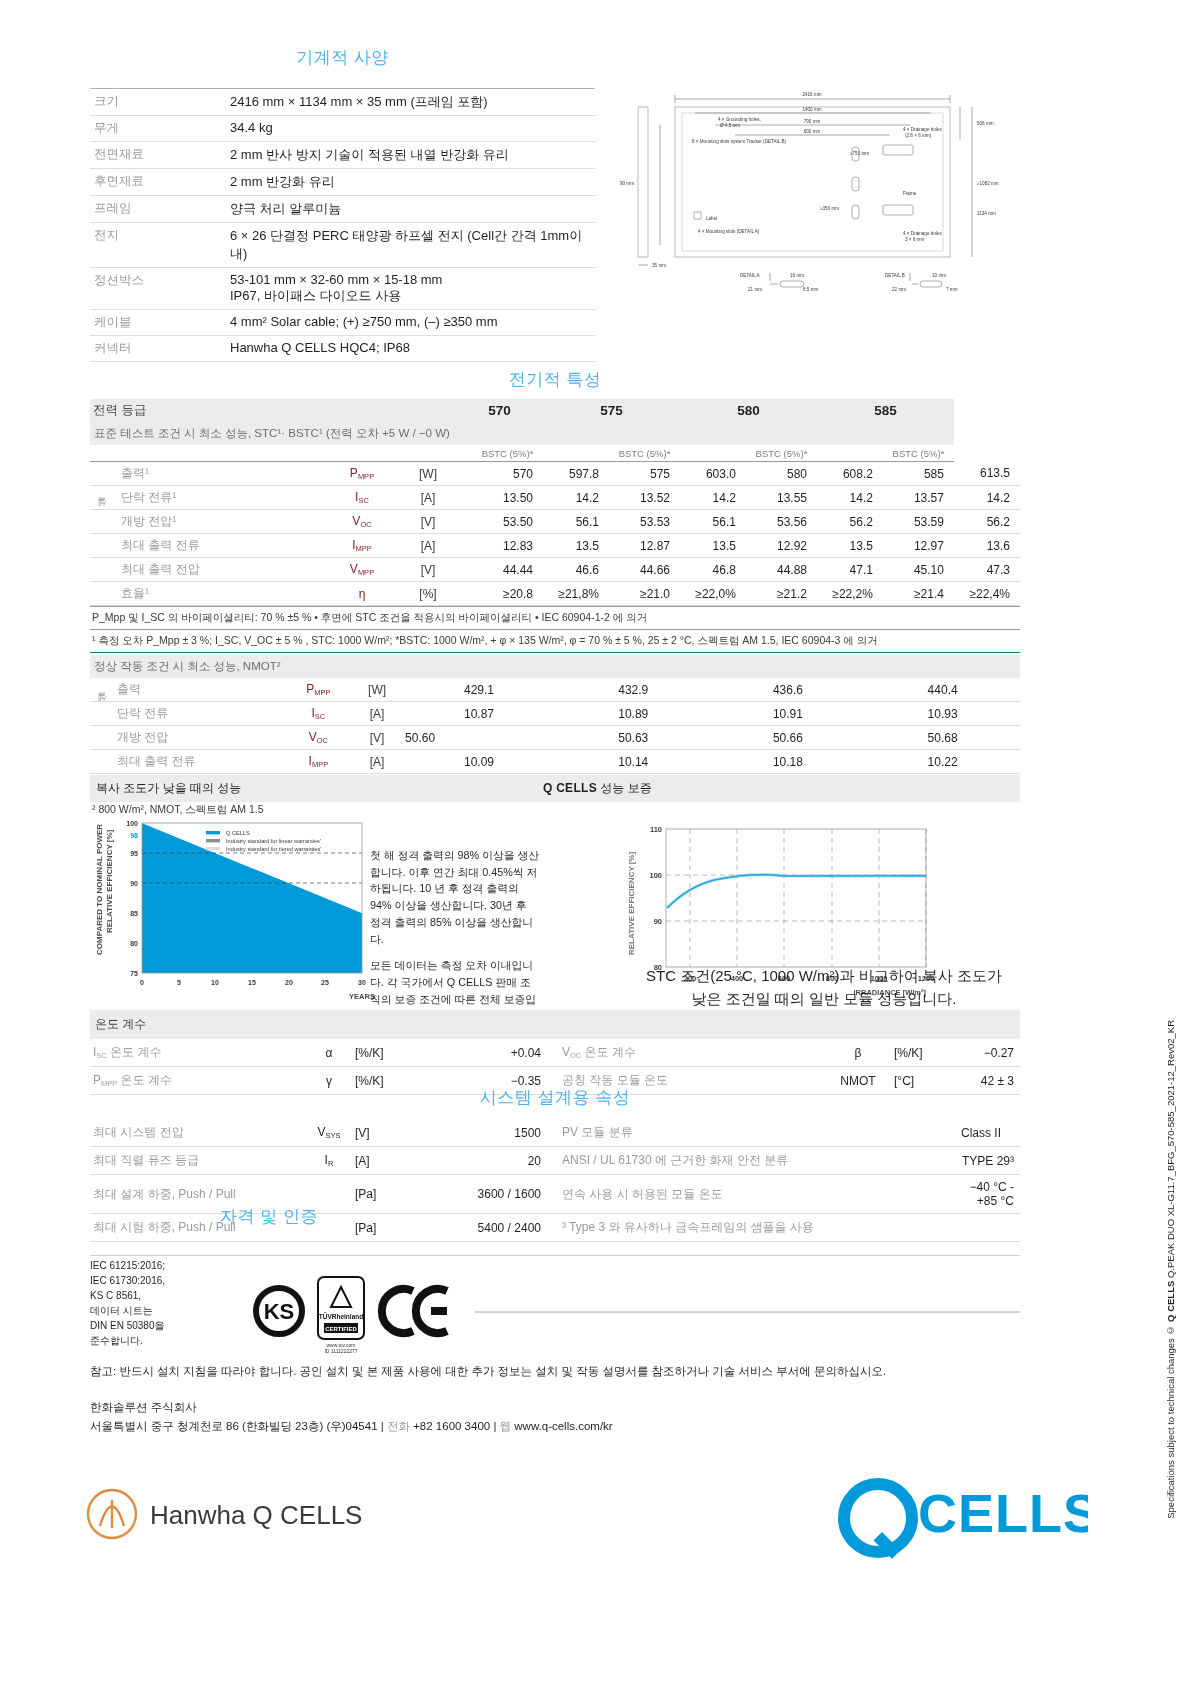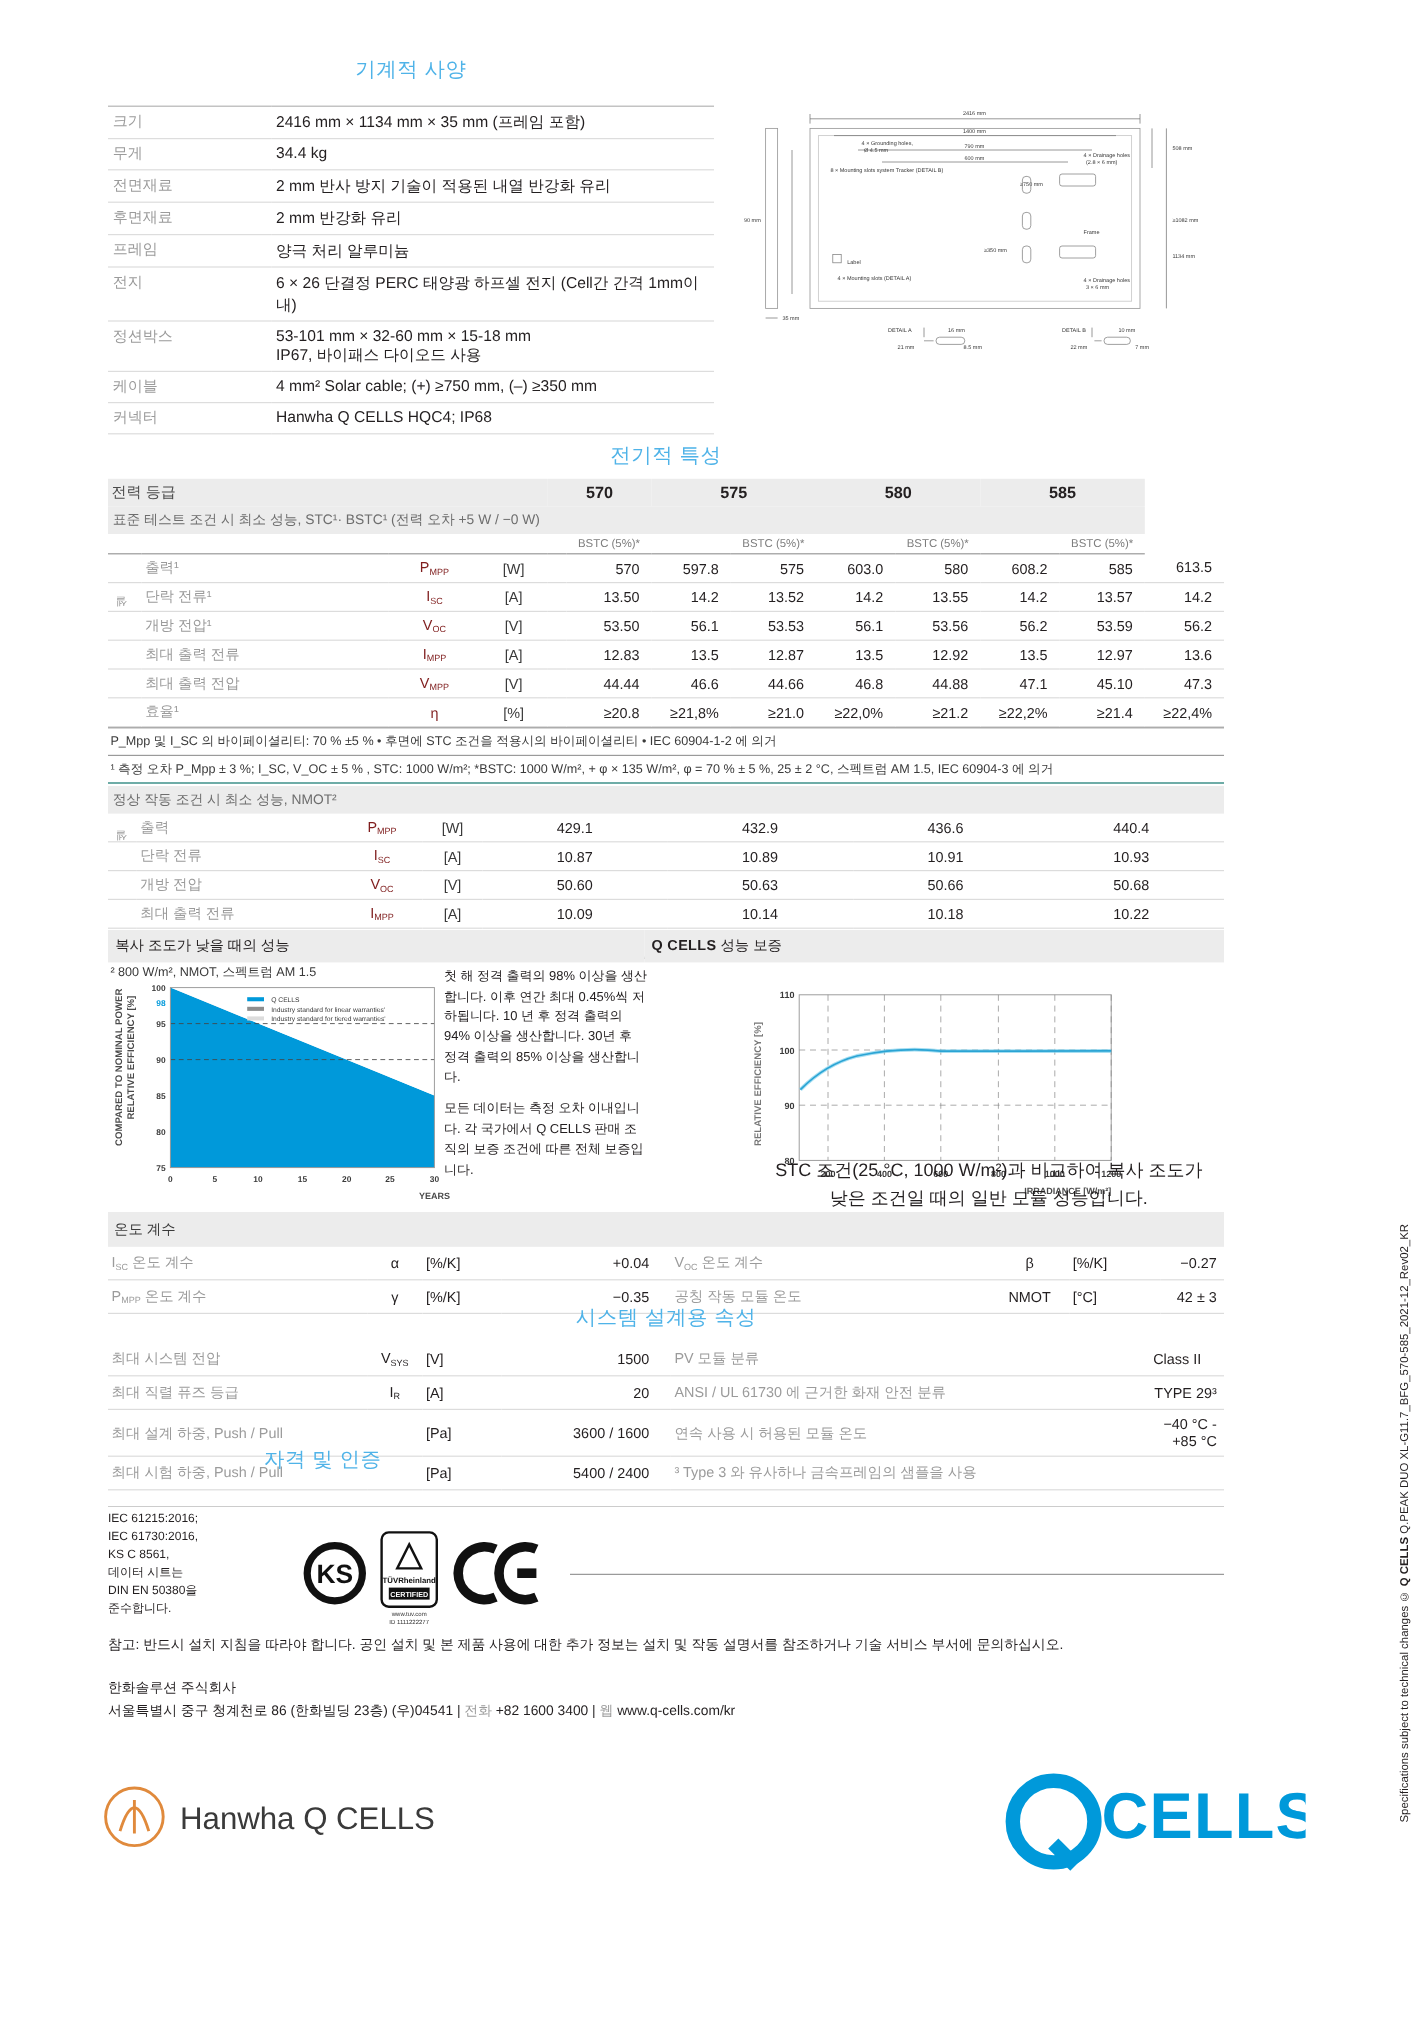--- a/index.html
+++ b/index.html
@@ -46,21 +46,21 @@
   .sidecap{
     writing-mode:vertical-rl;transform:rotate(180deg);
     color:#9b9b9b;font-size:9.5px;letter-spacing:1px;white-space:nowrap;
   }
 
   
   .warrband{position:absolute;left:90px;top:775px;width:930px;}
   .bandrow{display:flex;font-size:12px;}
   .bandrow > div{background:#ececec;padding:5px 6px;}
   .charts{position:absolute;left:90px;top:805px;width:930px;height:200px;}
-  .wtext{position:absolute;left:370px;top:806px;width:170px;font-size:10.8px;line-height:1.55;color:#231f20;}
+  .wtext{position:absolute;left:370px;top:847px;width:170px;font-size:10.8px;line-height:1.55;color:#231f20;}
   .itext{position:absolute;left:644px;top:965px;width:360px;font-size:15px;line-height:1.5;color:#231f20;text-align:center;}
   .footnote{font-size:7.5px;color:#4a4a4a;line-height:1.3;}
 
   
   .temp{position:absolute;left:90px;top:1010px;width:930px;}
   .temp table{font-size:12px;}
   .temp td{padding:5px 3px;border-bottom:1px solid #dcdcdc;}
   .temp .hdr td{background:#ececec;border-bottom:none;color:#3a3a3a;padding:6px 5px;}
 
   
@@ -356,21 +356,21 @@
             <td style="text-align: center; width: 175px;">10.87</td>
             <td style="text-align: center; width: 176px;">10.89</td>
             <td style="text-align: center; width: 176px;">10.91</td>
             <td style="text-align: center; width: 176px;">10.93</td>
           </tr>
           <tr>
             <td style="width: 22px;"></td>
             <td class="rlab" style="width: 200px;">개방 전압</td>
             <td class="sym" style="width: 70px;">V<sub>OC</sub></td>
             <td class="unit" style="width: 50px;">[V]</td>
-            <td style="text-align: center; width: 175px;">50.60</td>
+            <td style="text-align: left; width: 175px;">50.60</td>
             <td style="text-align: center; width: 176px;">50.63</td>
             <td style="text-align: center; width: 176px;">50.66</td>
             <td style="text-align: center; width: 176px;">50.68</td>
           </tr>
           <tr>
             <td style="width: 22px;"></td>
             <td class="rlab" style="width: 200px;">최대 출력 전류</td>
             <td class="sym" style="width: 70px;">I<sub>MPP</sub></td>
             <td class="unit" style="width: 50px;">[A]</td>
             <td style="text-align: center; width: 175px;">10.09</td>

